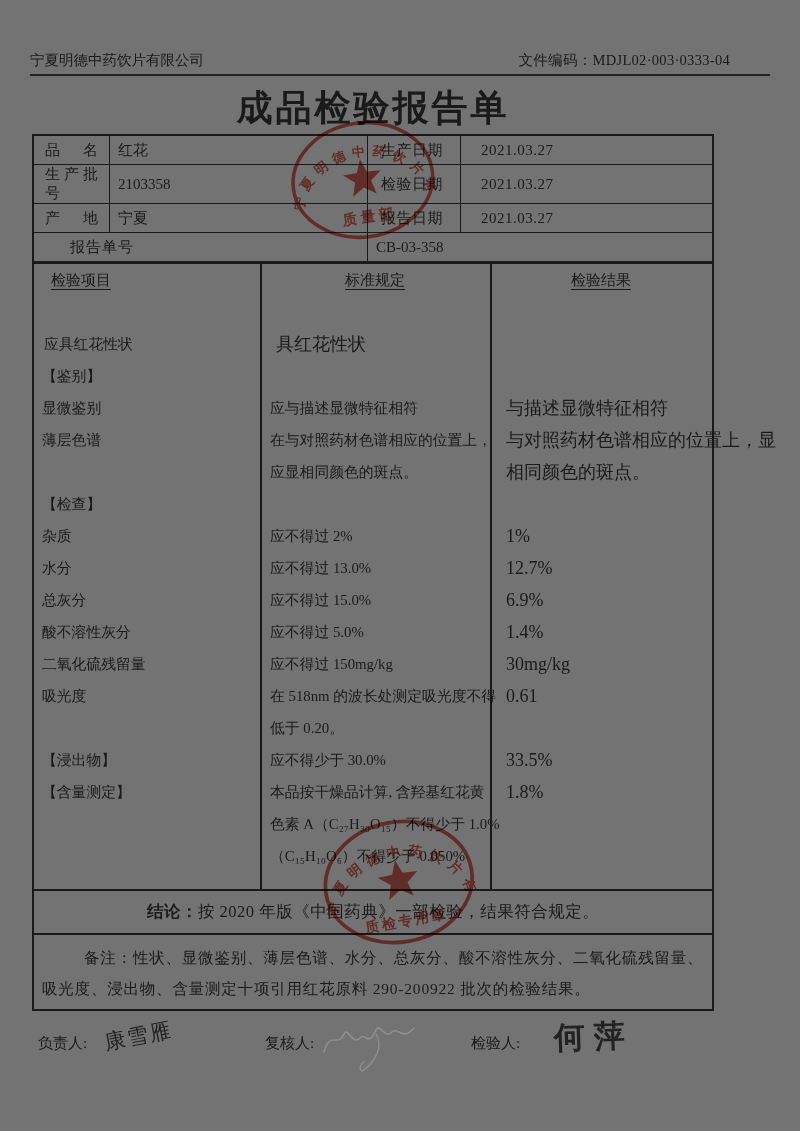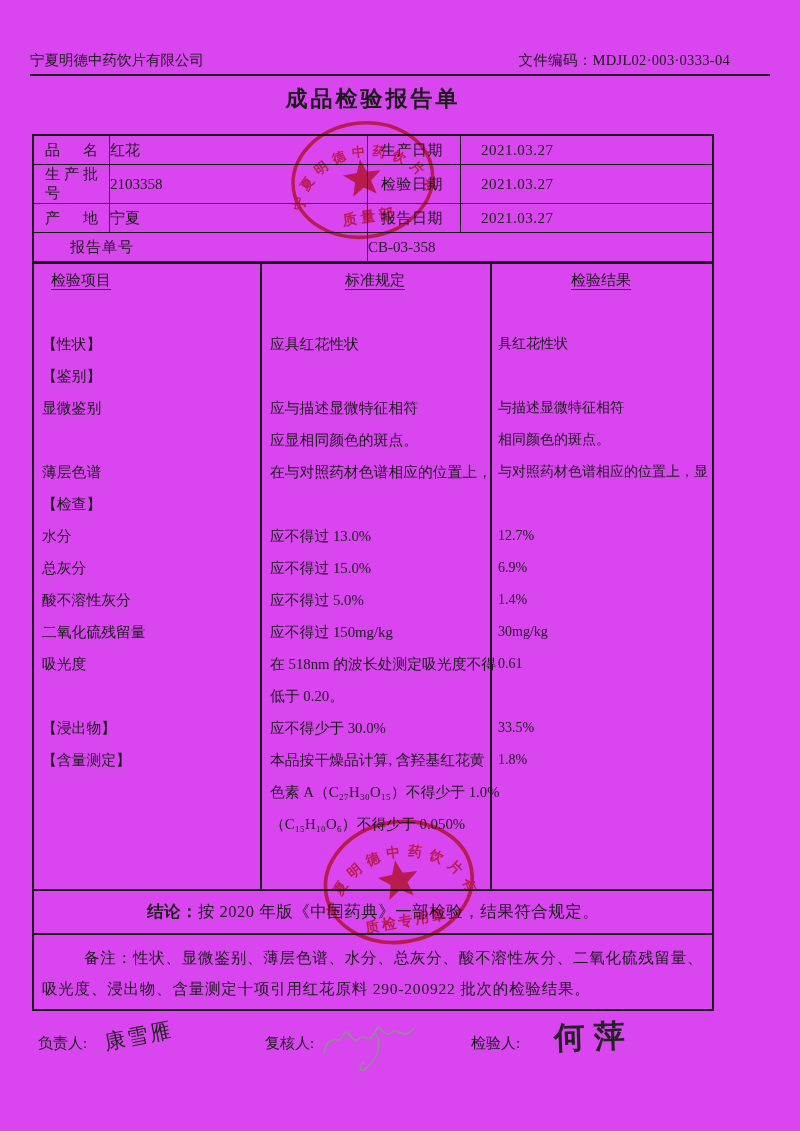--- a/index.html
+++ b/index.html
@@ -1,57 +1,57 @@
 <!DOCTYPE html>
 <html style="--stamp-color: #cf4437;"><head>
 <meta charset="utf-8">
 <style>
   * { margin:0; padding:0; box-sizing:border-box; }
   html,body { background:#ffffff; }
   body { font-family:"Liberation Serif","DejaVu Serif",serif; color:#1a1a1a; }
-  .page { position:relative; width:800px; height:1131px; background:#d946ef; overflow:hidden; }
+  .page { position:relative; width:800px; height:1131px; background:#737373; overflow:hidden; }
 
   
   .hdr { position:absolute; left:30px; top:48px; width:740px; height:24px;
          display:flex; justify-content:space-between; align-items:center; font-size:14.5px; }
   .hdr .doc-code { padding-right:40px; letter-spacing:0.3px;margin-left:28px; }
   .hdr-rule { position:absolute; left:30px; top:74px; width:740px; height:2px; background:#222; }
   .title { position:absolute; left:32px; top:84px; width:682px; text-align:center;
-           font-size:22px; font-weight:bold; letter-spacing:3px; }
+           font-size:36px; font-weight:bold; letter-spacing:3px; }
 
   
   .info-table { position:absolute; left:32px; top:134px; width:682px; height:129px;
                 border:2px solid #1a1a1a; display:flex; flex-direction:column; font-size:15px; }
   .info-row { flex:1; display:grid; grid-template-columns:75px 258px 93px 1fr; }
   .info-row + .info-row { border-top:1.5px solid #1a1a1a; }
   .info-row > div { display:flex; align-items:center; }
   .info-row > div + div { border-left:1.5px solid #1a1a1a; }
   .cell-label { padding:0 11px; }
   .cell-label > span { display:block; width:100%; text-align:justify; text-align-last:justify; }
-  .cell-value { }
+  .cell-value { padding-left:8px; }
   .cell-dlabel { padding-left:13px; letter-spacing:0.5px; }
   .cell-dvalue { padding-left:20px; letter-spacing:0.5px; }
   .report-row { grid-template-columns:333px 1fr; }
   .report-row .cell-rlabel { padding-left:10px; letter-spacing:1px; }
 
   
   .main-table { position:absolute; left:32px; top:263px; width:682px; height:628px;
                 border:2px solid #1a1a1a; border-top-width:1.5px; font-size:14.8px; }
   .vline { position:absolute; top:0; bottom:0; width:1.5px; background:#1a1a1a; }
   .vline.v1 { left:226px; } .vline.v2 { left:456px; }
   .mt-head { position:absolute; top:7px; left:0; width:100%; height:24px;
              display:grid; grid-template-columns:226px 230px 1fr; font-size:15px; }
   .mt-head span { text-decoration:underline; text-underline-offset:4px; }
   .mt-head .h1 { padding-left:17px; }
   .mt-head .h2, .mt-head .h3 { text-align:center; }
   .mt-rows { position:absolute; top:64px; left:0; width:100%; }
   .mt-row { display:grid; grid-template-columns:226px 230px 1fr; height:32px; line-height:32px; white-space:nowrap; }
   .mt-row .c-item { padding-left:8px; }
   .mt-row .c-std  { padding-left:10px; }
-  .mt-row .c-res  { padding-left:8px; font-size:14px; }
+  .mt-row .c-res  { padding-left:16px; font-size:18px; }
 
   
   .conclusion { position:absolute; left:32px; top:891px; width:682px; height:44px;
                 border:2px solid #1a1a1a; border-top:none; display:flex; align-items:center;
                 justify-content:center; font-size:16.5px; letter-spacing:0.5px; }
   .conclusion .c-label { font-weight:bold; }
   .remark { position:absolute; left:32px; top:935px; width:682px; height:76px;
             border:2px solid #1a1a1a; border-top:none; font-size:15.5px; }
   .remark p { padding:7px 5px 0 8px; line-height:31px; text-indent:42px; letter-spacing:0.8px; }
 
@@ -145,48 +145,52 @@
     <div class="vline v1"></div>
     <div class="vline v2"></div>
     <div class="mt-head">
       <span class="h1">检验项目</span>
       <span class="h2">标准规定</span>
       <span class="h3">检验结果</span>
     </div>
     <div class="mt-rows">
 
     <div class="mt-row">
-          <div class="c-item">【性状】</div>
           <div class="c-std">应具红花性状</div>
           <div class="c-res">具红花性状</div>
         </div>
         <div class="mt-row">
           <div class="c-item">【鉴别】</div>
           <div class="c-std"></div>
           <div class="c-res"></div>
         </div>
         <div class="mt-row">
           <div class="c-item">显微鉴别</div>
           <div class="c-std">应与描述显微特征相符</div>
           <div class="c-res">与描述显微特征相符</div>
         </div>
         <div class="mt-row">
-          <div class="c-item"></div>
-          <div class="c-std">应显相同颜色的斑点。</div>
-          <div class="c-res">相同颜色的斑点。</div>
-        </div>
-        <div class="mt-row">
           <div class="c-item">薄层色谱</div>
           <div class="c-std">在与对照药材色谱相应的位置上，</div>
           <div class="c-res">与对照药材色谱相应的位置上，显</div>
         </div>
         <div class="mt-row">
+          <div class="c-item"></div>
+          <div class="c-std">应显相同颜色的斑点。</div>
+          <div class="c-res">相同颜色的斑点。</div>
+        </div>
+        <div class="mt-row">
           <div class="c-item">【检查】</div>
           <div class="c-std"></div>
           <div class="c-res"></div>
+        </div>
+        <div class="mt-row">
+          <div class="c-item">杂质</div>
+          <div class="c-std">应不得过 2%</div>
+          <div class="c-res">1%</div>
         </div>
         <div class="mt-row">
           <div class="c-item">水分</div>
           <div class="c-std">应不得过 13.0%</div>
           <div class="c-res">12.7%</div>
         </div>
         <div class="mt-row">
           <div class="c-item">总灰分</div>
           <div class="c-std">应不得过 15.0%</div>
           <div class="c-res">6.9%</div>

